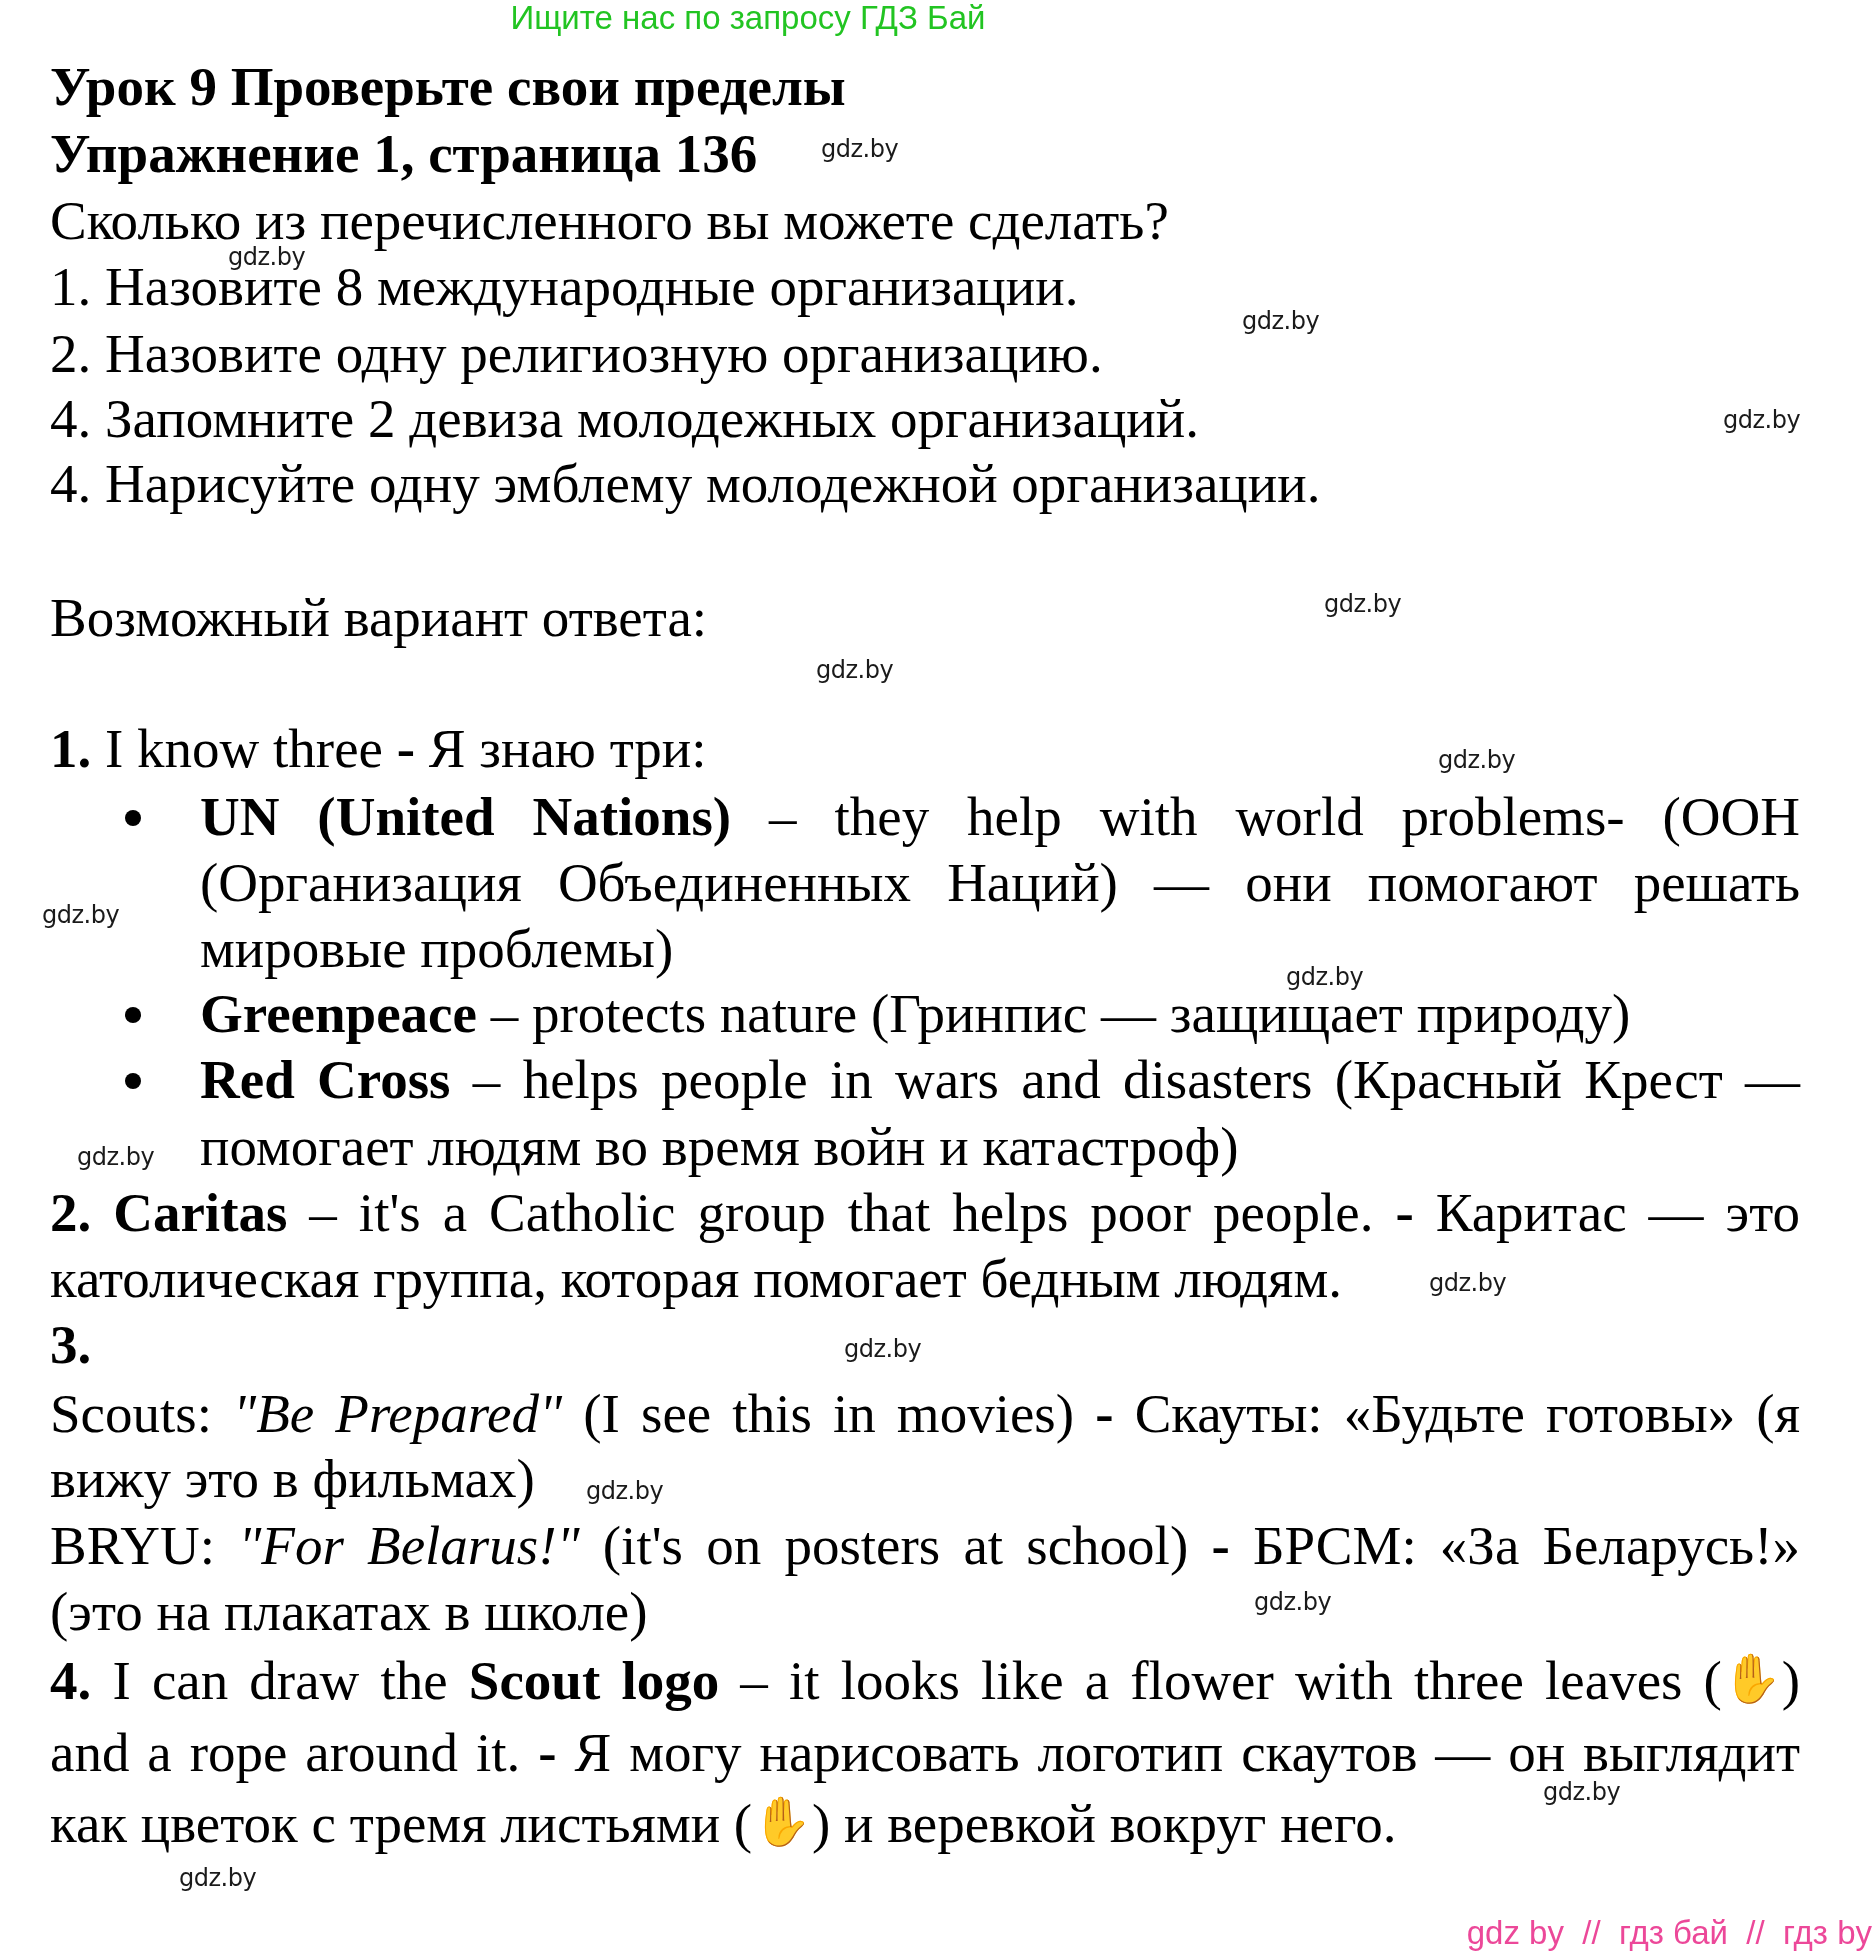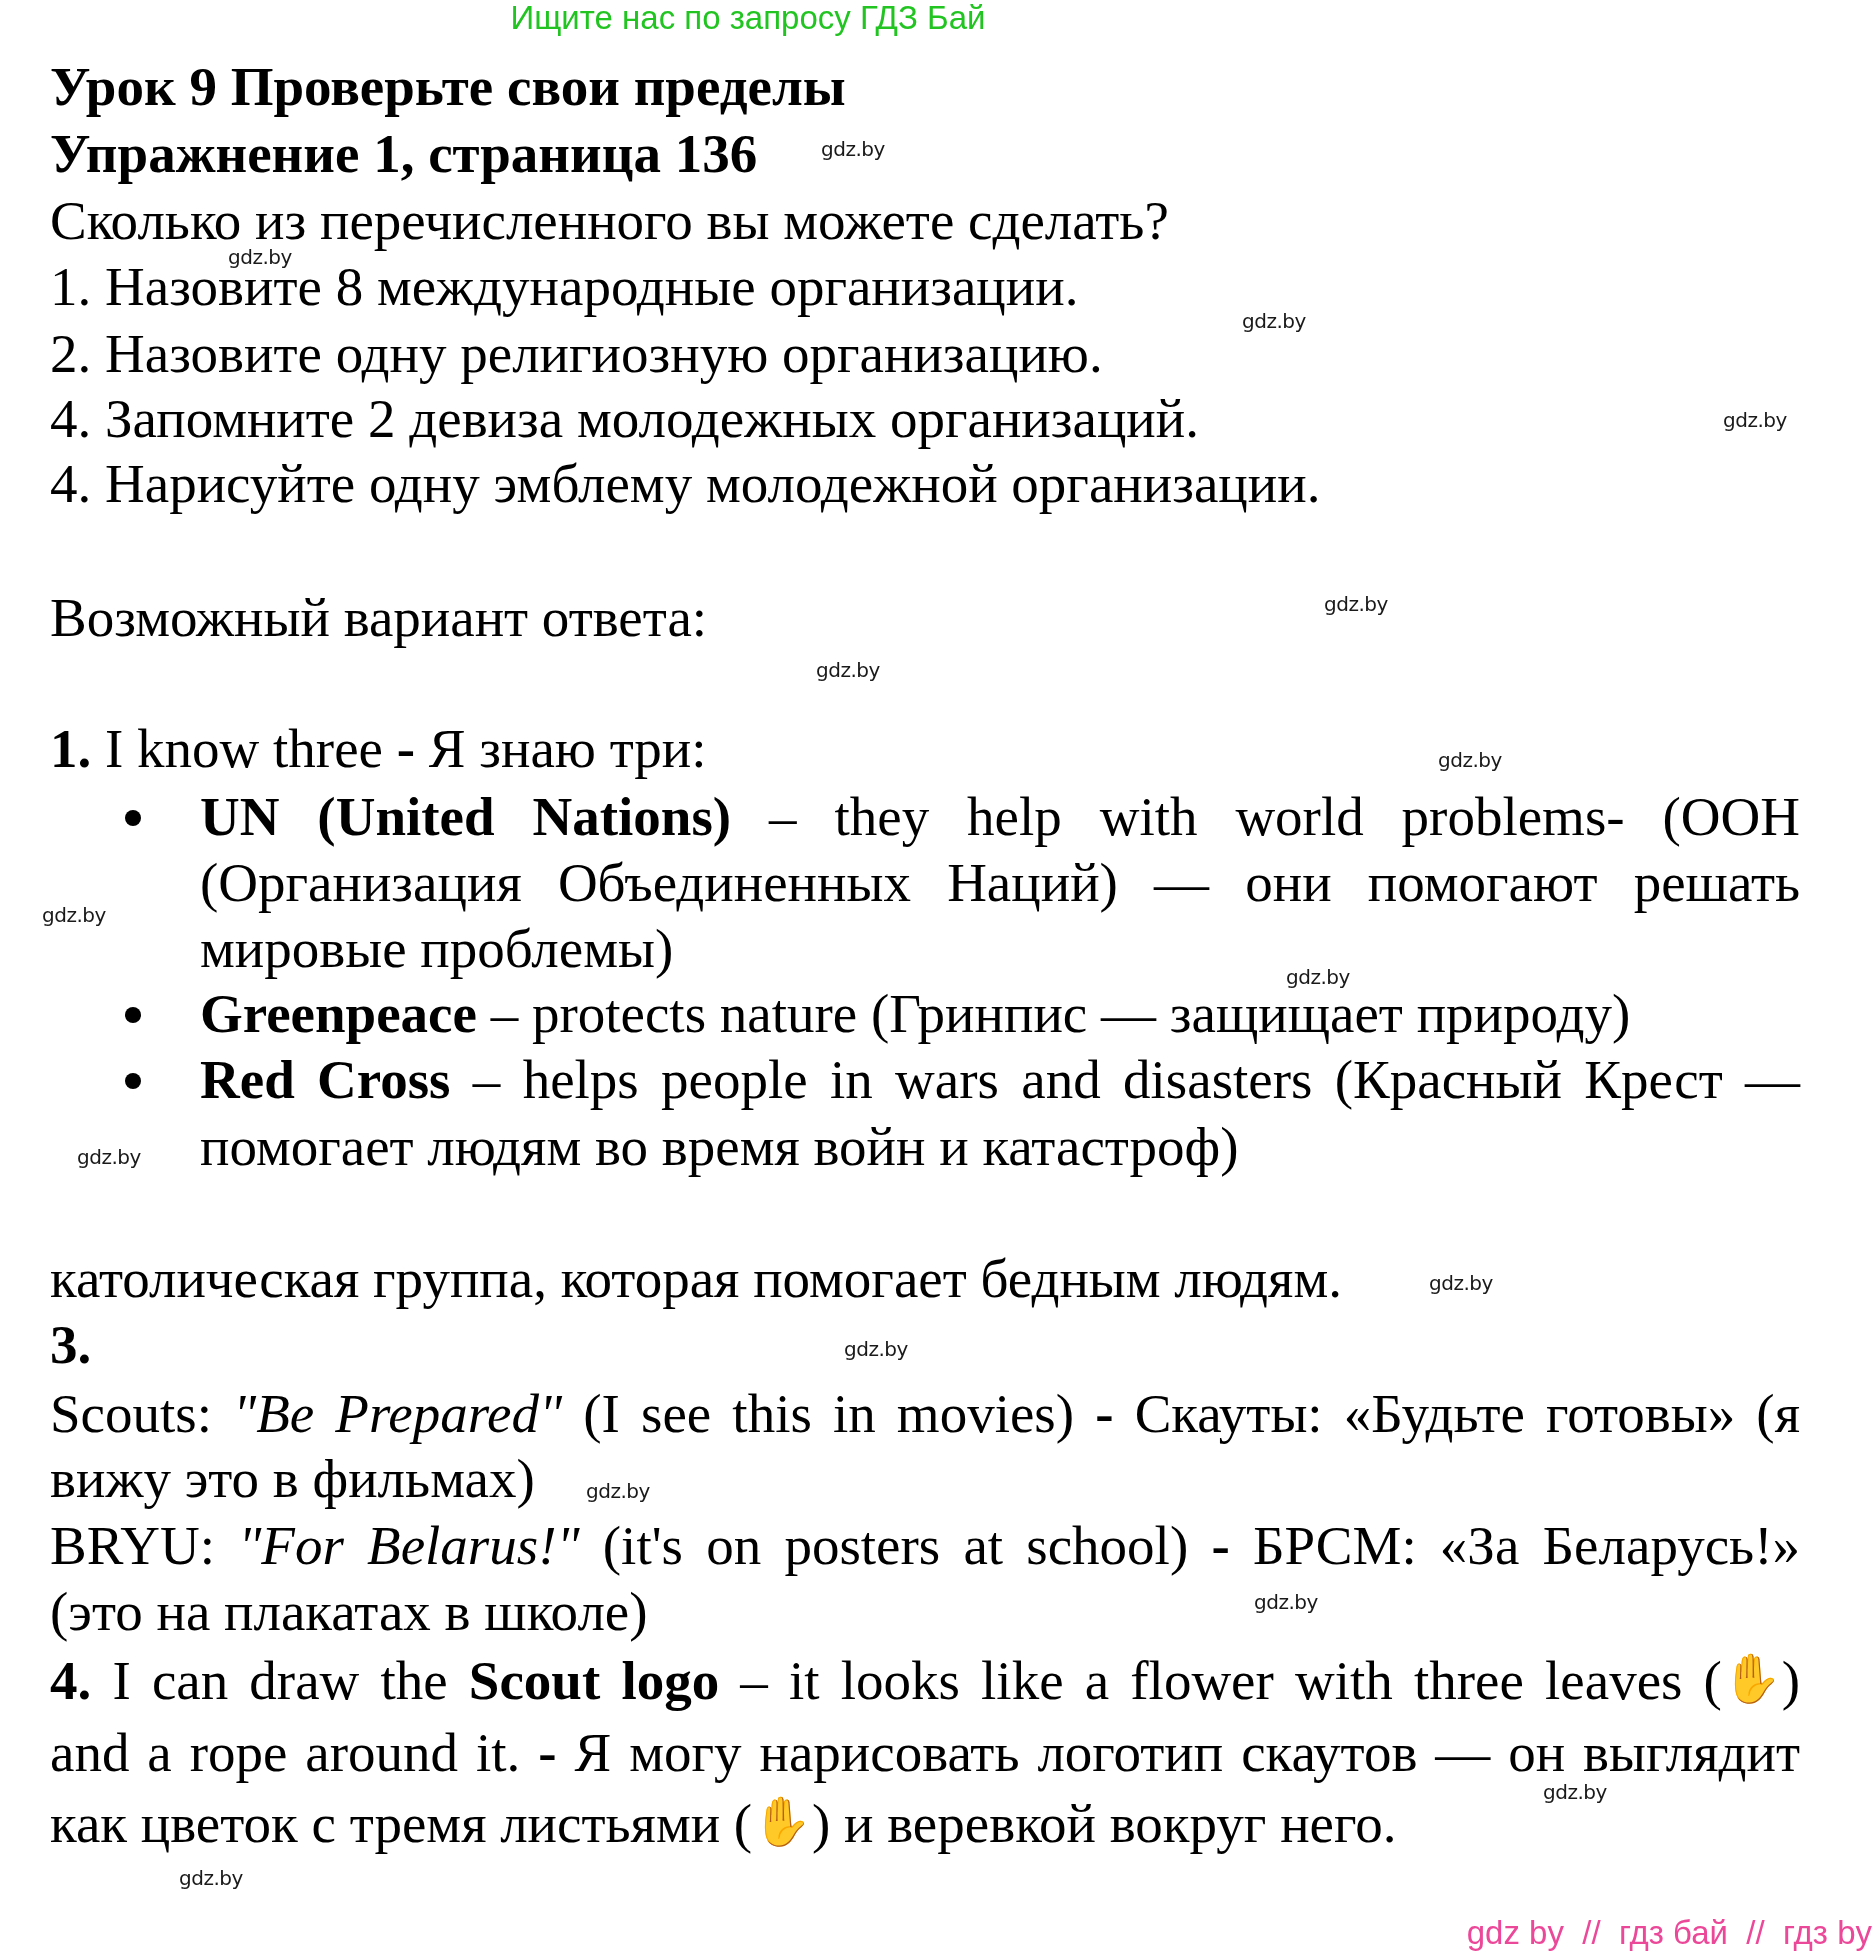--- a/index.html
+++ b/index.html
@@ -22,21 +22,21 @@
   .bullet {
     position: absolute;
     left: 125px;
     width: 16px; height: 16px;
     border-radius: 50%;
     background: #000;
   }
   .wm {
     position: absolute;
     font-family: "DejaVu Sans", "Liberation Sans", sans-serif;
-    font-size: 20px;
+    font-size: 24px;
     line-height: 32px;
     color: #1a1a1a;
     white-space: nowrap;
     letter-spacing: -0.5px;
   }
   .top-banner {
     position: absolute;
     top: 0; left: 0; width: 1496px;
     text-align: center;
     font-family: "Liberation Sans", "DejaVu Sans", sans-serif;
@@ -96,20 +96,23 @@
   <div class="ln ind" style="top:981px">
     <span class="b">Greenpeace</span><span> – protects nature (Гринпис — защищает природу)</span>
   </div>
 
   <div class="bullet" style="top:1073px"></div>
   <div class="ln ind just" style="top:1047px">
     <span class="b">Red Cross</span><span> – helps people in wars and disasters (Красный Крест —</span>
   </div>
   <div class="ln ind" style="top:1114px">помогает людям во время войн и катастроф)</div>
 
+  <div class="ln full just" style="top:1180px">
+    <span class="b">2.</span><span class="b"> Caritas</span><span> – it's a Catholic group that helps poor people. </span><span class="b">-</span><span> Каритас — это</span>
+  </div>
   <div class="ln full" style="top:1246px">католическая группа, которая помогает бедным людям.</div>
 
   <div class="ln full b" style="top:1312px">3.</div>
   <div class="ln full just" style="top:1381px">
     <span>Scouts: </span><span class="i">"Be Prepared"</span><span> (I see this in movies) </span><span class="b">-</span><span> Скауты: «Будьте готовы» (я</span>
   </div>
   <div class="ln full" style="top:1446px">вижу это в фильмах)</div>
   <div class="ln full just" style="top:1513px">
     <span>BRYU: </span><span class="i">"For Belarus!"</span><span> (it's on posters at school) </span><span class="b">-</span><span> БРСМ: «За Беларусь!»</span>
   </div>

